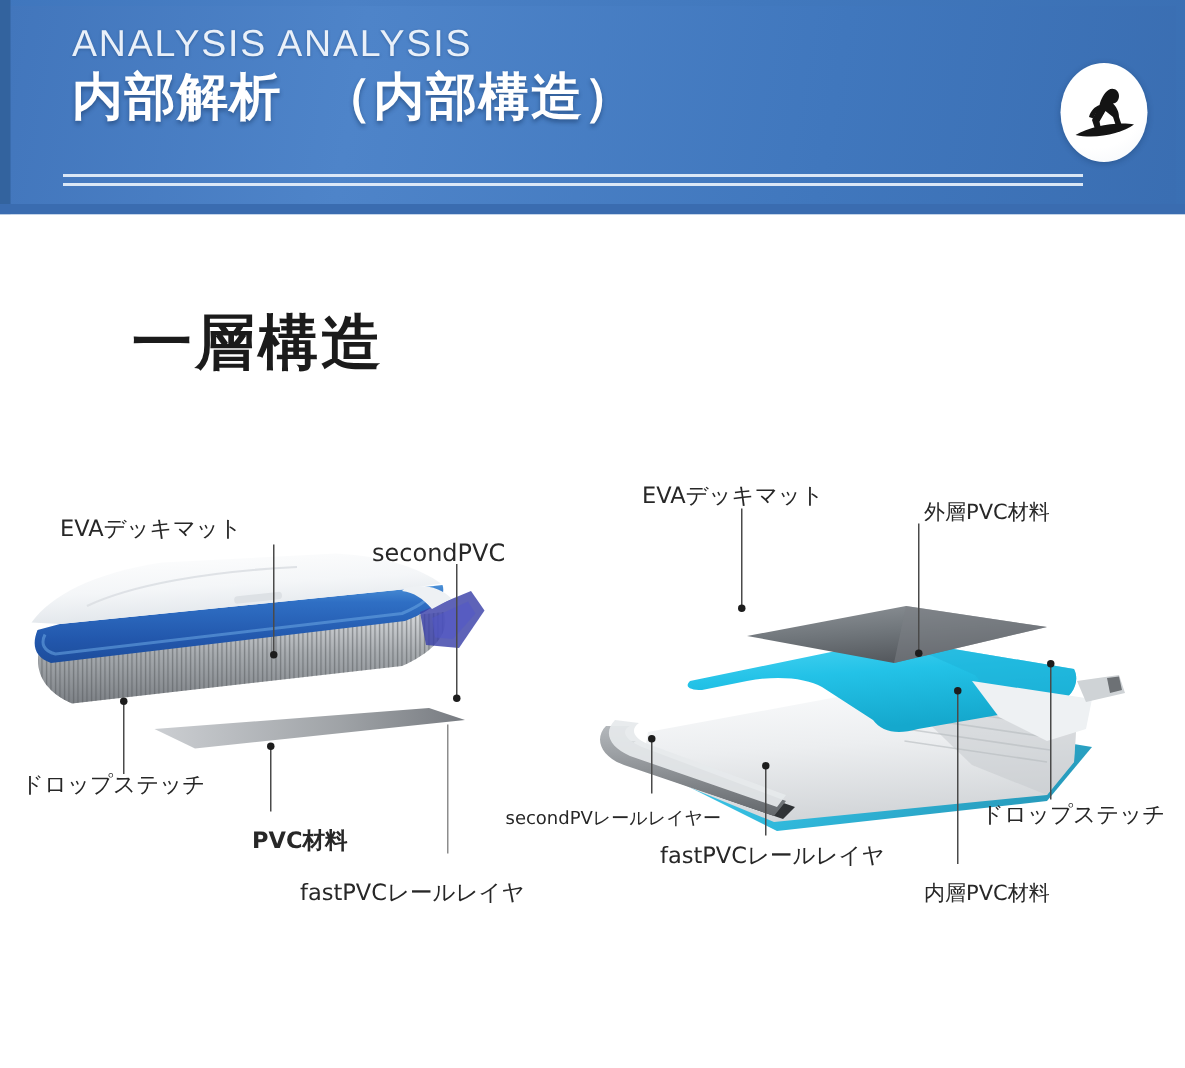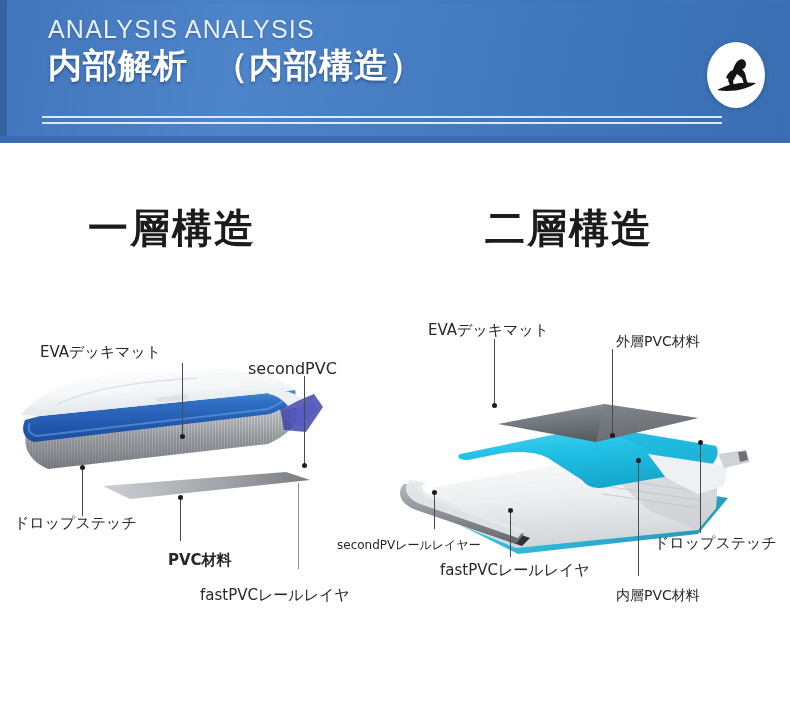--- a/index.html
+++ b/index.html
@@ -178,21 +178,20 @@
                  C21 16, 23 12, 26 10 Z" fill="#141414"></path>
         <path d="M20 20 C17 21, 14 24, 13 28 L16 29 C17 26, 19 23, 21 22 Z" fill="#141414"></path>
       </svg>
     </span>
   </div>
 </div>
 
 <div class="content">
 
   <div class="section-title left">一層構造</div>
-  <div class="section-title right">二層構造</div>
 
   <div class="board board-left">
     <svg width="330" height="165" viewBox="0 0 330 165">
       <defs>
         <linearGradient id="deckTop" x1="0" y1="0" x2="0.35" y2="1">
           <stop offset="0%" stop-color="#ffffff"></stop>
           <stop offset="55%" stop-color="#f4f6f8"></stop>
           <stop offset="100%" stop-color="#dfe4e9"></stop>
         </linearGradient>
         <linearGradient id="railBlue" x1="0" y1="0" x2="0" y2="1">

